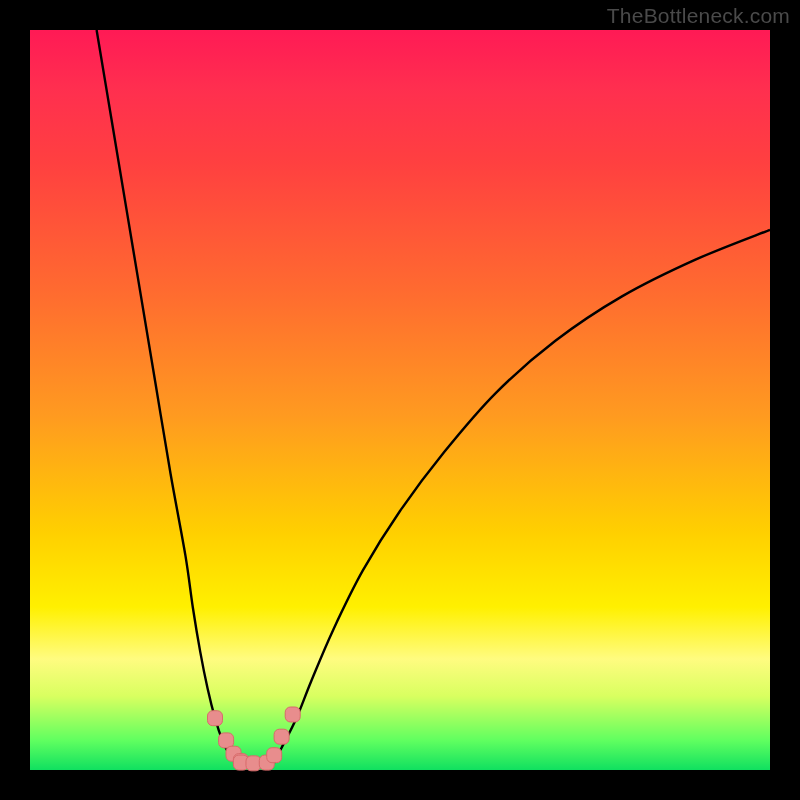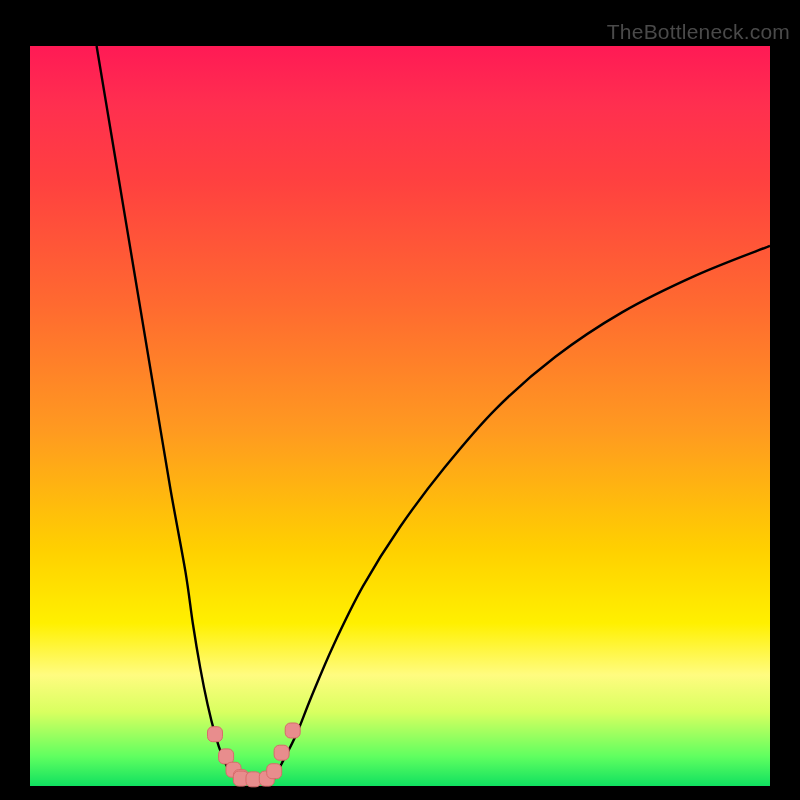--- a/index.html
+++ b/index.html
@@ -7,21 +7,21 @@
     padding: 0;
     width: 800px;
     height: 800px;
     overflow: hidden;
     background: #000;
     font-family: Arial, Helvetica, sans-serif;
   }
   .frame {
     position: absolute;
     left: 0;
-    top: 16px;
+    top: 0;
     width: 800px;
     height: 699px;
     background: #000;
   }
   .plot-area {
     position: absolute;
     left: 30px;
     top: 30px;
     width: 740px;
     height: 740px;

